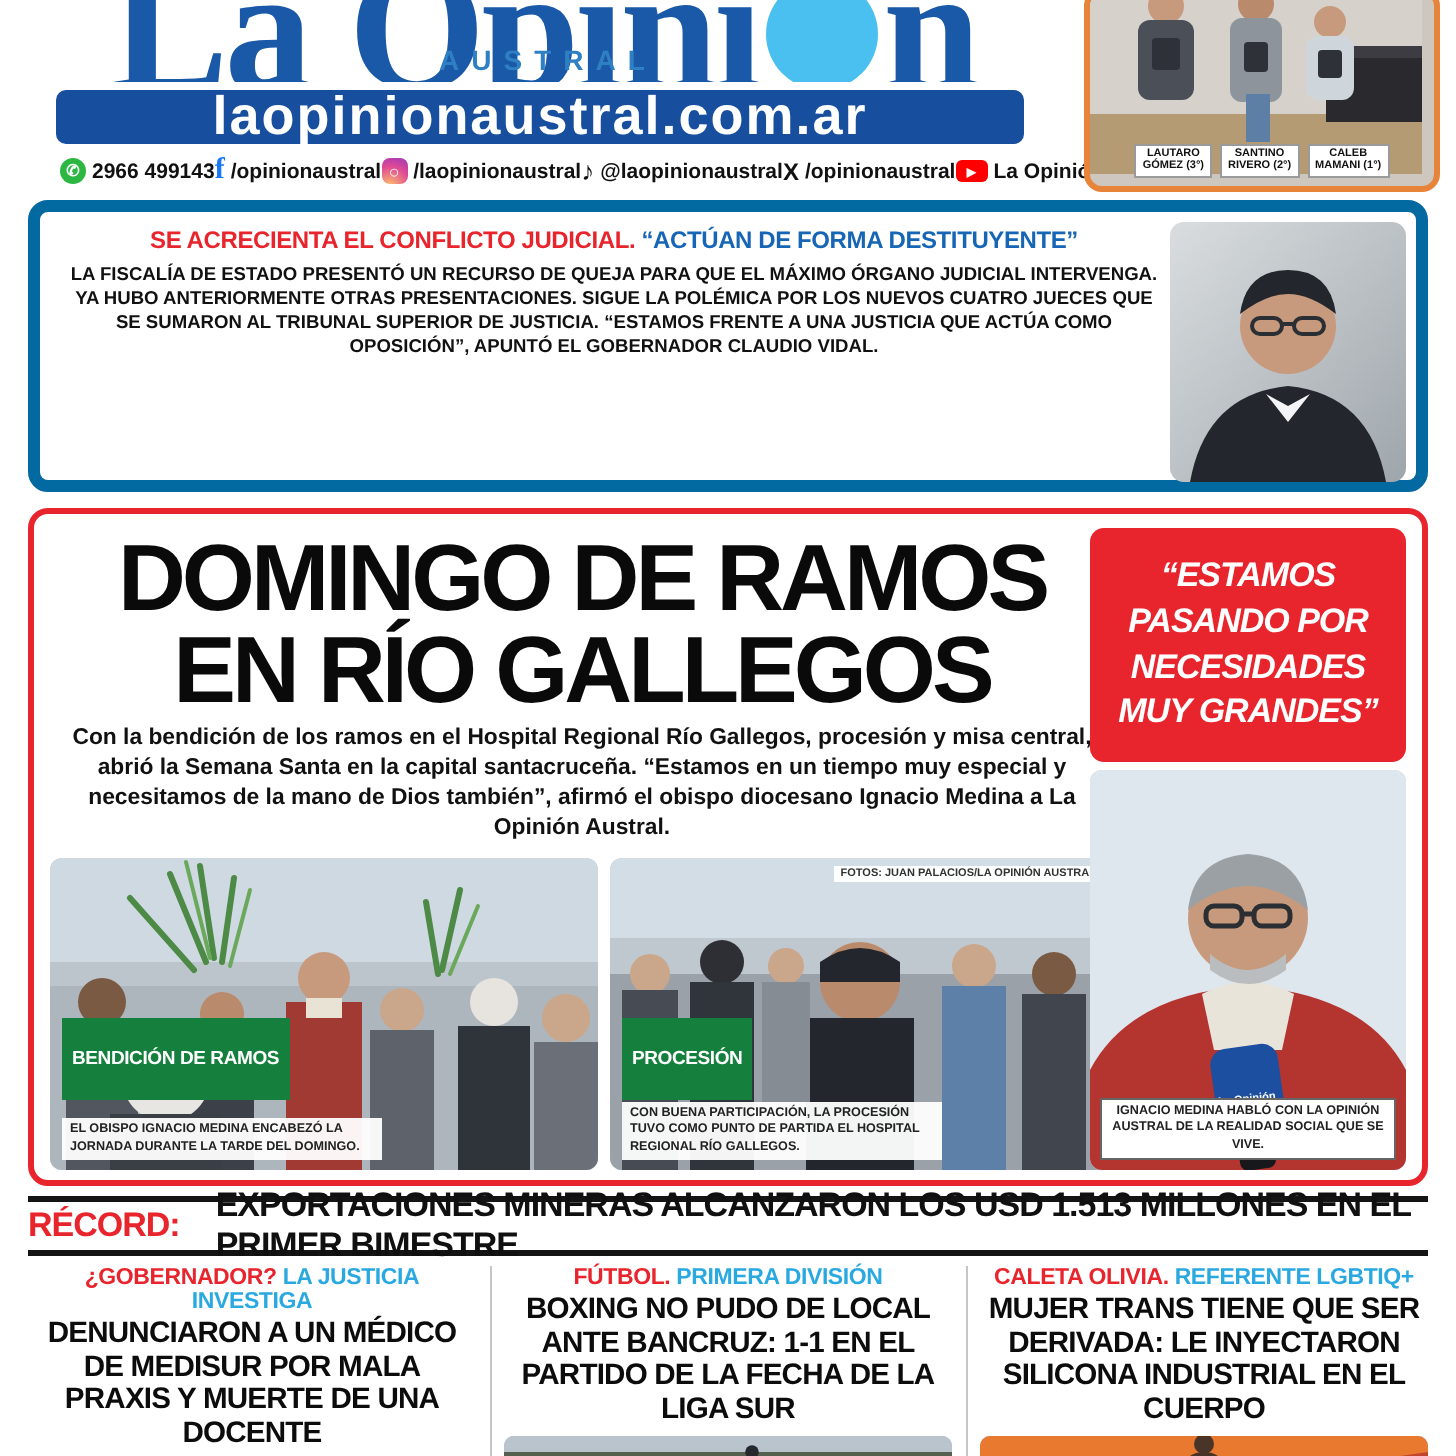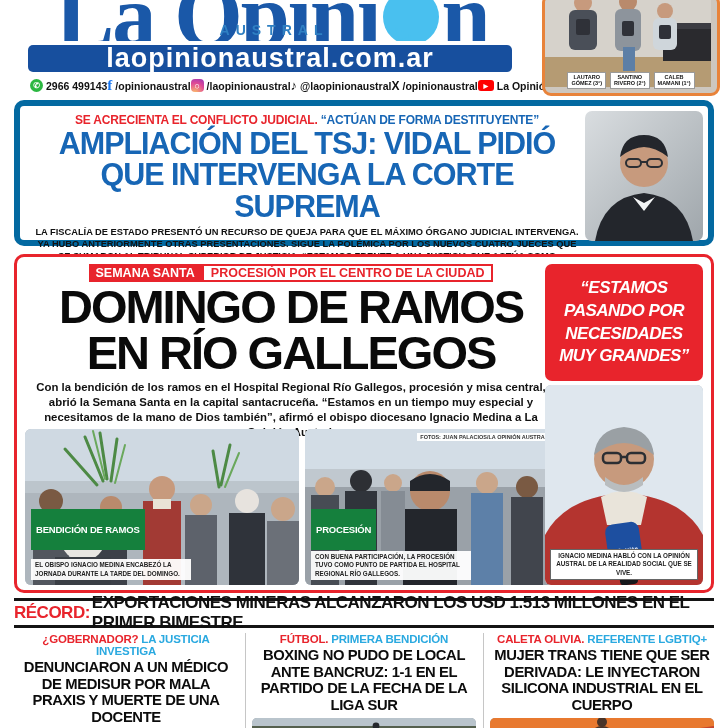--- a/index.html
+++ b/index.html
@@ -74,21 +74,21 @@
             font-size:6.3px;font-weight:700;padding:2px 4px;line-height:1.35;text-align:left;color:#222;}
   .bishop-cap{position:absolute;left:5px;right:5px;bottom:5px;background:#fff;border:1px solid #666;
               font-size:6.3px;font-weight:700;text-align:center;padding:2px 3px;line-height:1.35;color:#222;}
   .photo-credit{position:absolute;top:4px;right:4px;background:rgba(255,255,255,.95);
                 font-size:5.5px;font-weight:700;padding:1px 3px;color:#333;}
   .mic-label{position:absolute;left:59px;bottom:24px;width:40px;text-align:center;color:#fff;
              font-size:5.5px;font-weight:bold;line-height:1.3;transform:rotate(-6deg);}
   
   .record-strip{position:absolute;left:14px;top:598px;width:700px;height:30px;box-sizing:border-box;
                 border-top:3.5px solid #141414;border-bottom:3.5px solid #141414;background:#fff;
-                display:flex;align-items:center;justify-content:center;gap:2px;
+                display:flex;align-items:center;justify-content:center;gap:18px;
                 font-size:17px;font-weight:900;letter-spacing:-0.5px;}
   .record-strip .r-label{color:#e8242c;} .record-strip .r-text{color:#101010;}
   
   .bottom-row{position:absolute;left:14px;top:633px;width:700px;height:95px;display:flex;
               justify-content:space-between;}
   .bottom-col{width:224px;position:relative;text-align:center;}
   .vdiv{width:1px;background:#c6c6c6;margin:0 5px;}
   .b-kicker{font-size:11.5px;font-weight:800;letter-spacing:-0.2px;}
   .b-kicker .k-red{color:#e8242c;} .b-kicker .k-blue{color:#2aa9e0;margin-top:15px;}
   .b-headline{margin-top:2px;font-size:14.8px;font-weight:800;letter-spacing:-0.4px;
@@ -180,21 +180,20 @@
       </div>
     </figure>
   </header>
 
   <section class="tsj-box">
     <div class="tsj-content">
       <div class="tsj-kicker">
         <span class="k-red">SE ACRECIENTA EL CONFLICTO JUDICIAL.</span>
         <span class="k-blue">“ACTÚAN DE FORMA DESTITUYENTE”</span>
       </div>
-      <div class="tsj-headline">AMPLIACIÓN DEL TSJ: VIDAL PIDIÓ QUE INTERVENGA LA CORTE SUPREMA</div>
       <div class="tsj-deck">LA FISCALÍA DE ESTADO PRESENTÓ UN RECURSO DE QUEJA PARA QUE EL MÁXIMO ÓRGANO JUDICIAL INTERVENGA. YA HUBO ANTERIORMENTE OTRAS PRESENTACIONES. SIGUE LA POLÉMICA POR LOS NUEVOS CUATRO JUECES QUE SE SUMARON AL TRIBUNAL SUPERIOR DE JUSTICIA. “ESTAMOS FRENTE A UNA JUSTICIA QUE ACTÚA COMO OPOSICIÓN”, APUNTÓ EL GOBERNADOR CLAUDIO VIDAL.</div>
     </div>
     <figure class="tsj-photo" style="margin:0;">
       <svg width="118" height="130" viewBox="0 0 118 130">
         <defs>
           <linearGradient id="gb" x1="0" y1="0" x2="1" y2="1">
             <stop offset="0" stop-color="#d9dde0"></stop>
               <stop offset="1" stop-color="#9fa6ab"></stop>
           </linearGradient>
         </defs>
@@ -205,24 +204,20 @@
         <path d="M35 46 Q38 24 59 24 Q80 24 83 46 Q70 36 59 36 Q48 36 35 46Z" fill="#23262c"></path>
         <rect x="41" y="48" width="15" height="8" rx="4" fill="none" stroke="#2b2e33" stroke-width="2"></rect>
         <rect x="62" y="48" width="15" height="8" rx="4" fill="none" stroke="#2b2e33" stroke-width="2"></rect>
         <line x1="56" y1="51" x2="62" y2="51" stroke="#2b2e33" stroke-width="2"></line>
       </svg>
     </figure>
   </section>
 
   <section class="main-box">
     <div class="main-left">
-      <div class="tags-row">
-        <span class="tag-red">SEMANA SANTA</span>
-        <span class="tag-outline">PROCESIÓN POR EL CENTRO DE LA CIUDAD</span>
-      </div>
       <div class="main-headline">
         <div>DOMINGO DE RAMOS</div>
         <div>EN RÍO GALLEGOS</div>
       </div>
       <div class="main-deck">Con la bendición de los ramos en el Hospital Regional Río Gallegos, procesión y misa central, abrió la Semana Santa en la capital santacruceña. “Estamos en un tiempo muy especial y necesitamos de la mano de Dios también”, afirmó el obispo diocesano Ignacio Medina a La Opinión Austral.</div>
     </div>
 
     <div class="quote-box">
       <span>“ESTAMOS PASANDO POR NECESIDADES MUY GRANDES”</span>
     </div>
@@ -330,21 +325,21 @@
       </div>
       <div class="b-headline">DENUNCIARON A UN MÉDICO DE MEDISUR POR MALA PRAXIS Y MUERTE DE UNA DOCENTE</div>
 
     </article>
 
     <div class="vdiv"></div>
 
     <article class="bottom-col">
       <div class="b-kicker">
         <span class="k-red">FÚTBOL.</span>
-        <span class="k-blue">PRIMERA BENDICIÓN</span>
+        <span class="k-blue">PRIMERA DIVISIÓN</span>
       </div>
       <div class="b-headline">BOXING NO PUDO DE LOCAL ANTE BANCRUZ: 1-1 EN EL PARTIDO DE LA FECHA DE LA LIGA SUR</div>
       <div class="b-photo">
         <svg width="224" height="40" viewBox="0 0 224 40">
           <rect width="224" height="14" fill="#b9c4cc"></rect>
           <rect y="8" width="224" height="10" fill="#55604e"></rect>
           <rect y="16" width="224" height="24" fill="#6f9a57"></rect>
           <line x1="10" y1="20" x2="214" y2="20" stroke="#e9edf0" stroke-width="2"></line>
           <circle cx="96" cy="20" r="5" fill="#caa68a"></circle>
             <rect x="89" y="24" width="14" height="16" fill="#2c5d43"></rect>

